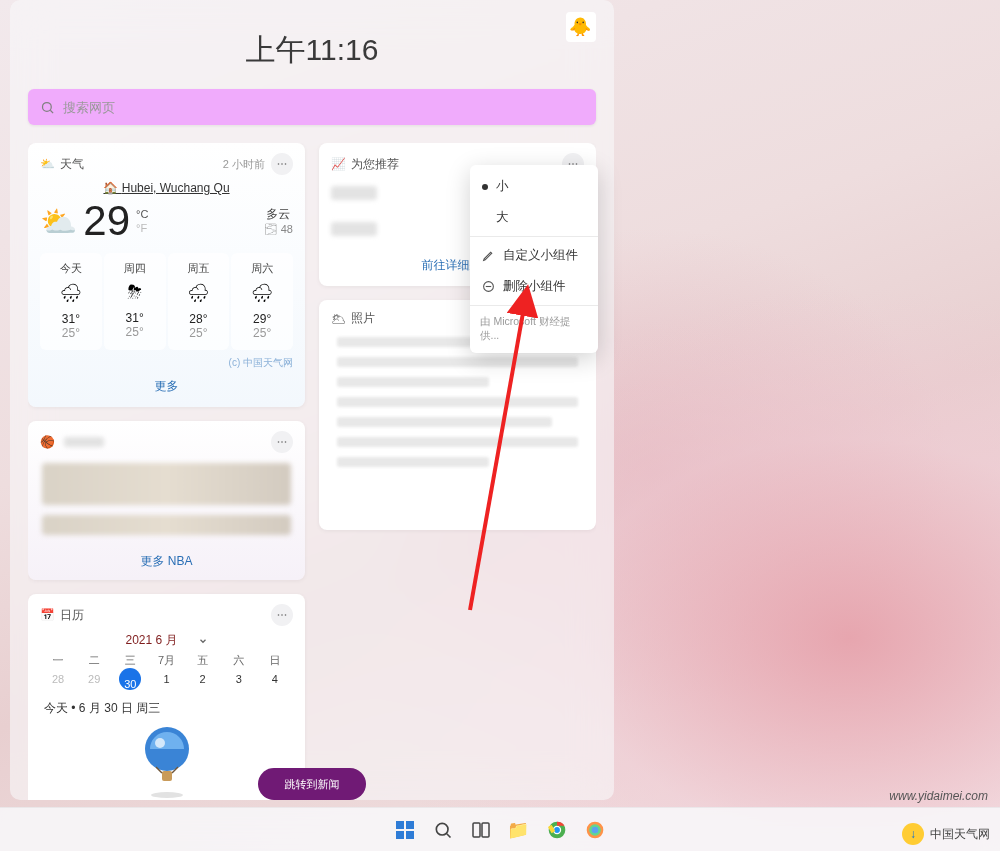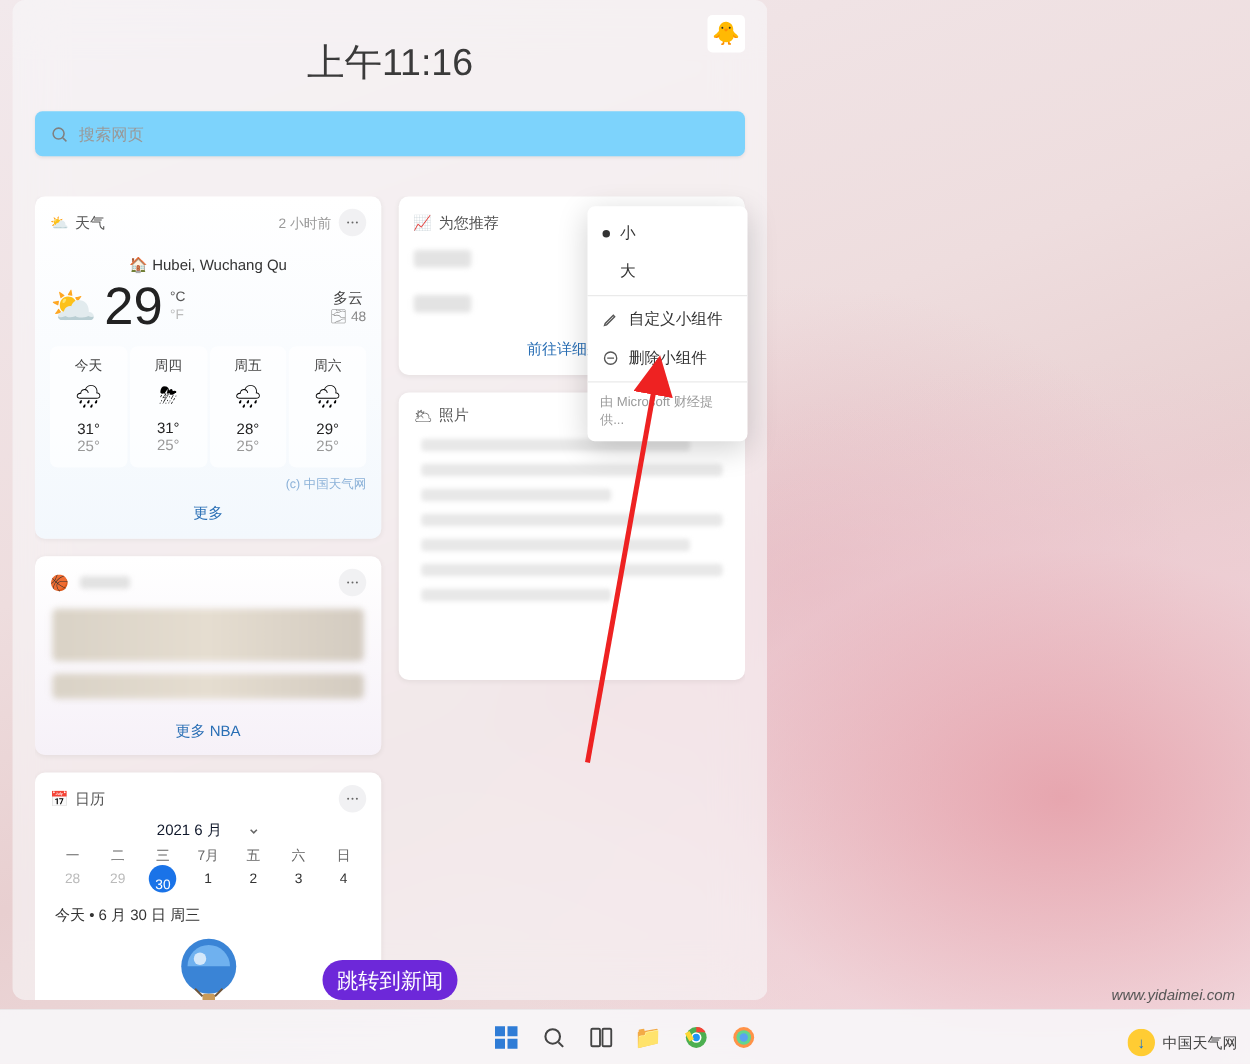--- a/index.html
+++ b/index.html
@@ -11,39 +11,39 @@
     radial-gradient(ellipse 700px 500px at 85% 75%, rgba(230,160,170,.9), rgba(240,200,210,.5) 40%, rgba(245,225,230,0) 70%),
     radial-gradient(ellipse 500px 400px at 65% 55%, rgba(220,150,165,.35), transparent 60%),
     linear-gradient(160deg,#f2e9ec 0%,#eeddde 40%,#e8cfd0 60%,#f3e5e6 100%);
 }
 
 
 .flyout { position:absolute; top:0; left:10px; width:604px; height:800px; border-radius:10px;
   background:rgba(248,248,250,.60); backdrop-filter:blur(20px); padding:16px 18px 0; display:flex; flex-direction:column; }
 .time { text-align:center; font-size:30px; color:#3a3a3a; margin:14px 0 18px; font-weight:400; }
 .avatar { position:absolute; top:12px; right:18px; width:30px; height:30px; border-radius:4px; background:#fff; display:flex; align-items:center; justify-content:center; font-size:18px; }
-.search { display:flex; align-items:center; gap:8px; height:36px; border-radius:6px; background:#7dd3fc; padding:0 12px; margin-bottom:32px; box-shadow:0 1px 3px rgba(0,0,0,.08); }
+.search { display:flex; align-items:center; gap:8px; height:36px; border-radius:6px; background:#f0abfc; padding:0 12px; margin-bottom:18px; box-shadow:0 1px 3px rgba(0,0,0,.08); }
 .search svg { width:15px; height:15px; color:#808080; }
 .search input { border:none; outline:none; flex:1; font-size:13px; color:#444; background:transparent; }
 .search input::placeholder { color:#999; }
 
 .grid { display:grid; grid-template-columns:1fr 1fr; gap:14px; align-items:start; overflow:hidden; flex:1; }
 .col { display:flex; flex-direction:column; gap:14px; }
 
 .card { background:#fff; border-radius:8px; box-shadow:0 1px 4px rgba(0,0,0,.06); padding:10px 12px; position:relative; }
 .card-head { display:flex; align-items:center; gap:6px; font-size:12px; color:#555; }
 .card-head .spacer { flex:1; }
 .card-head .sub { color:#999; font-size:11px; }
 .more-btn { width:22px; height:22px; border-radius:11px; background:#f1f1f3; display:flex; align-items:center; justify-content:center; color:#666; cursor:pointer; }
 .more-btn svg { width:12px; height:12px; }
 .icon { width:14px; height:14px; display:inline-flex; }
 
 
 .weather { background:linear-gradient(180deg,#ffffff,#f3f8fd); }
-.weather .loc { text-align:center; font-size:12px; color:#333; margin-top:16px; }
+.weather .loc { text-align:center; font-size:12px; color:#333; margin-top:6px;text-decoration:underline; }
 .weather .cur { display:flex; align-items:center; justify-content:center; gap:6px; margin:2px 0 6px; }
 .weather .temp { font-size:42px; font-weight:300; color:#222; }
 .weather .units { display:flex; flex-direction:column; font-size:11px; color:#555; line-height:1.3; }
 .weather .cond { margin-left:auto; text-align:center; font-size:12px; color:#444; }
 .weather .cond div:last-child { color:#888; font-size:11px; }
 .weather .forecast { display:grid; grid-template-columns:repeat(4,1fr); gap:2px; margin-top:8px; }
 .wcell { background:rgba(255,255,255,.7); border-radius:6px; padding:8px 0 10px; text-align:center; }
 .wday { font-size:11px; color:#444; }
 .wico { font-size:18px; margin:6px 0; }
 .whi { font-size:12px; color:#222; margin-top:8px; }
@@ -62,40 +62,40 @@
 .photos .line.short { width:60%; }
 .photos .line.med { width:85%; }
 
 
 .nba { background:linear-gradient(180deg,#fff,#f6f1f8); }
 .nba .blurimg { height:42px; border-radius:4px; margin:10px 2px; background:linear-gradient(90deg,#d9d2c6,#e5ddd0,#d3cbc0); filter:blur(2.5px); }
 .nba .blurline { height:10px; width:40px; background:#e2e2e2; border-radius:3px; filter:blur(2px); margin-left:4px; }
 .nba .footer { text-align:center; font-size:12px; color:#2a6fb5; padding-top:8px; cursor:pointer; }
 
 
-.cal .month { text-align:center; font-size:12px; color:#0f172a; margin:6px 0 4px; display:flex; justify-content:center; align-items:center; gap:20px; }
+.cal .month { text-align:center; font-size:12px; color:#7f1d1d; margin:6px 0 4px; display:flex; justify-content:center; align-items:center; gap:20px; }
 .cal .dow,.cal .days { display:grid; grid-template-columns:repeat(7,1fr); text-align:center; font-size:11px; color:#666; }
 .cal .days span { padding:5px 0; color:#333; }
 .cal .days .dim { color:#bbb; }
 .cal .days .today { background:#1a73e8; color:#fff; border-radius:50%; width:22px; height:22px; line-height:22px; margin:0 auto; }
 .cal .todayline { font-size:12px; color:#333; margin:10px 0 6px 4px; }
 .cal .balloon { display:flex; justify-content:center; margin:4px 0 10px; }
 
 
 .ctx { position:absolute; top:165px; left:470px; width:128px; background:#fff; border-radius:6px; box-shadow:0 6px 24px rgba(0,0,0,.18); padding:6px 0; font-size:12.5px; color:#333; z-index:5; }
 .ctx-item { padding:7px 12px; display:flex; align-items:center; gap:8px; cursor:pointer; }
 .ctx-item .bullet { width:6px; height:6px; border-radius:3px; background:#333; }
 .ctx-sep { height:1px; background:#eaeaea; margin:3px 0; }
 .ctx-foot { padding:6px 10px 4px; font-size:10.5px; color:#9a9a9a; }
 
 
 .arrow { position:absolute; top:280px; left:440px; width:120px; height:340px; z-index:6; pointer-events:none; }
 
 
-.news-btn { position:absolute; left:50%; transform:translateX(-50%); bottom:0; width:108px; height:32px; border-radius:16px; background:#6d28d9; color:#fff; font-size:17px; display:flex; align-items:center; justify-content:center; cursor:pointer; }
+.news-btn { position:absolute; left:50%; transform:translateX(-50%); bottom:0; width:108px; height:32px; border-radius:16px; background:#701a75; color:#fff; font-size:11px; display:flex; align-items:center; justify-content:center; cursor:pointer; }
 
 
 .taskbar { position:absolute; left:0; right:0; bottom:0; height:44px; background:rgba(248,248,250,.85); backdrop-filter:blur(10px); display:flex; align-items:center; justify-content:center; gap:12px; border-top:1px solid rgba(0,0,0,.05); }
 .tbicon { width:26px; height:26px; display:flex; align-items:center; justify-content:center; font-size:18px; cursor:pointer; }
 
 .watermark { position:absolute; right:10px; bottom:6px; display:flex; align-items:center; gap:6px; font-size:12px; color:#444; z-index:10; }
 .wm-badge { width:22px; height:22px; border-radius:11px; background:#ffcc33; display:flex; align-items:center; justify-content:center; color:#1170d6; font-weight:bold; }
 .wm-url { position:absolute; right:12px; bottom:48px; font-size:12px; color:#555; font-style:italic; }
 </style>
 </head>

